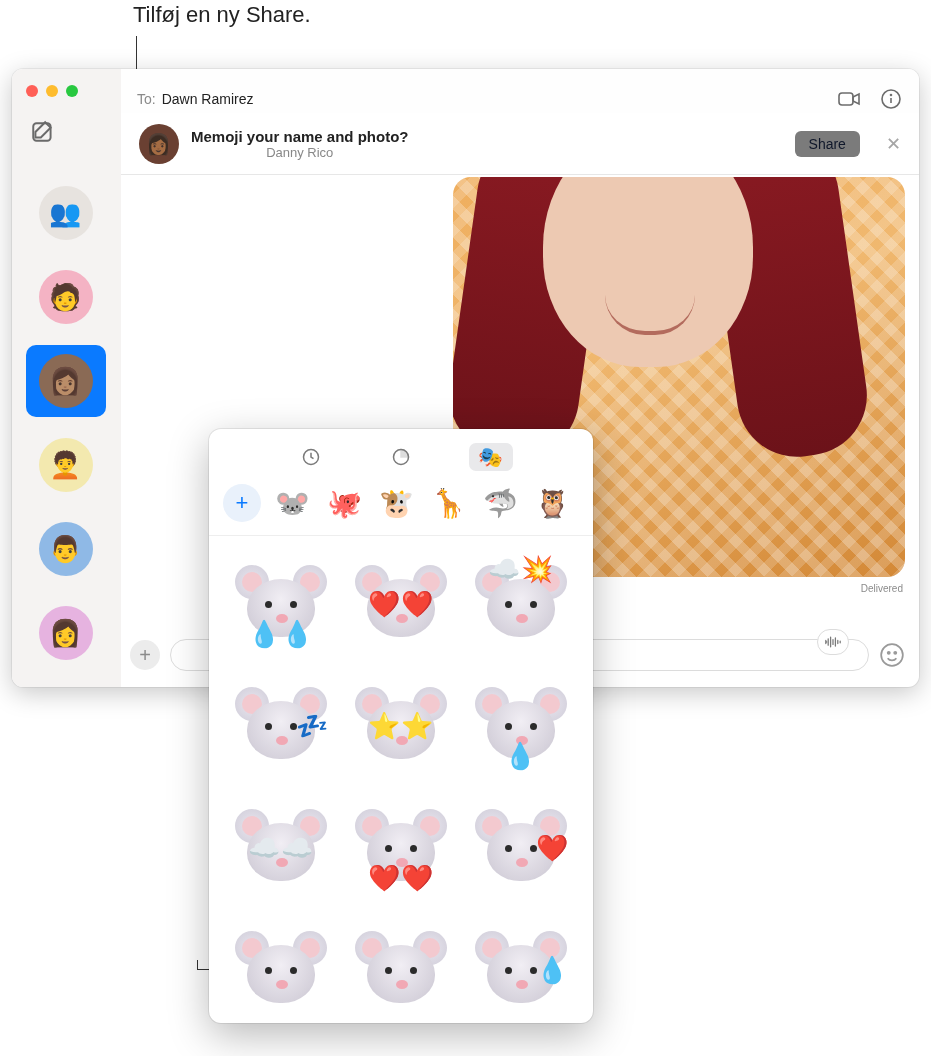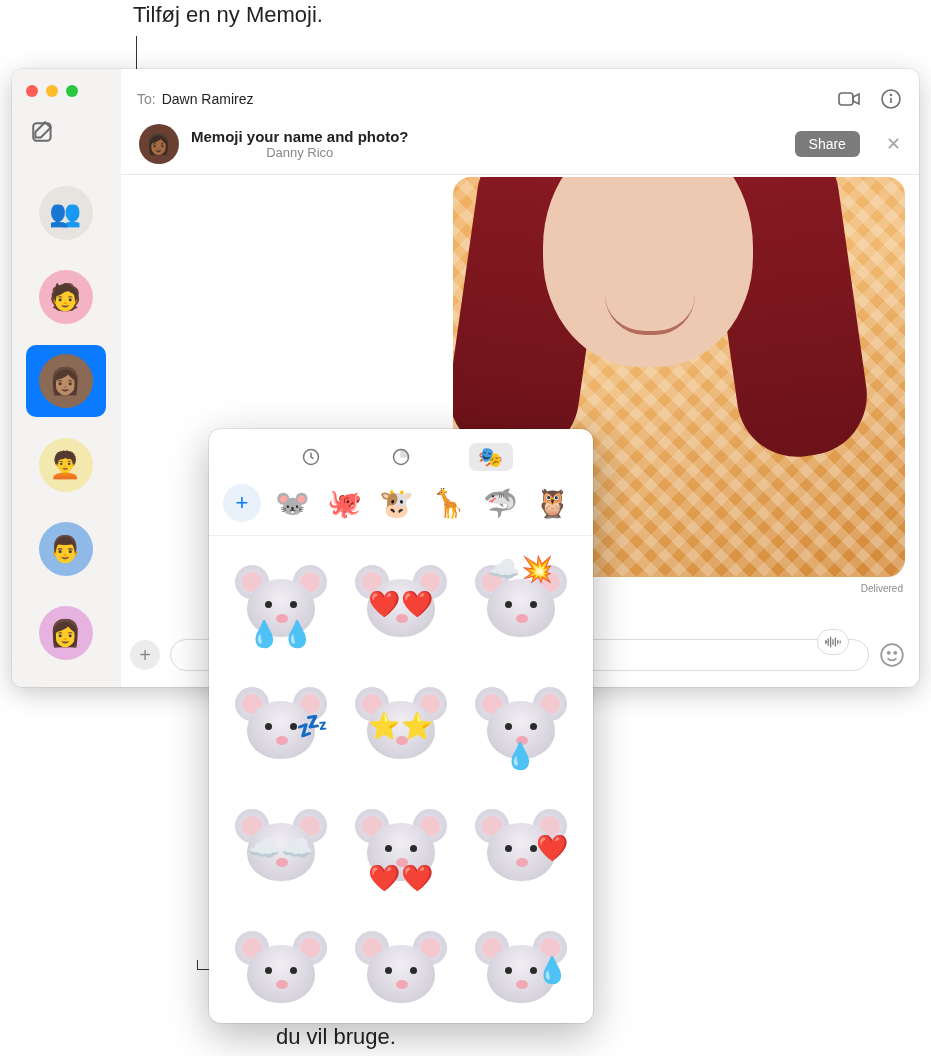--- a/index.html
+++ b/index.html
@@ -149,21 +149,21 @@
     gap: 12px;
   }
   .share-avatar {
     width: 40px; height: 40px; border-radius: 50%; background: #6a4032;
     display: flex; align-items: center; justify-content: center; font-size: 20px;
   }
   .share-text .t1 { font-size: 15px; font-weight: 600; color: #222; }
   .share-text .t2 { font-size: 13px; color: #888; text-align: center; }
   .share-btn {
     margin-left: auto;
-    background: #7b7b7b; color: #ffffff;
+    background: #7b7b7b; color: #0f172a;
     border: none; border-radius: 6px;
     padding: 5px 14px; font-size: 14px; font-weight: 500;
   }
   .share-close { color: #a6a6a6; font-size: 18px; margin-left: 14px; cursor: pointer; }
 
   .photo {
     position: absolute;
     right: 14px; top: 108px;
     width: 452px; height: 400px;
     border-radius: 18px;
@@ -300,27 +300,26 @@
     font-size: 26px; pointer-events: none;
   }
   .ov-bottom { align-items: flex-end; padding-bottom: 4px; }
   .ov-top { align-items: flex-start; }
   .ov-right { justify-content: flex-end; padding-right: 6px; }
 
 </style>
 </head>
 <body>
 
-<div class="callout-top">Tilføj en ny Memoji.</div>
+<div class="callout-top">Tilføj en ny Share.</div>
 <div class="callout-line-top"></div>
 <div class="callout-line-top-h"></div>
 
 <div class="callout-bottom">
   <div>Vælg en Memoji-sticker,</div>
-  <div>du vil bruge.</div>
 </div>
 <div class="callout-bracket"></div>
 <div class="callout-line-bottom-v"></div>
 
 <div class="window">
 
   <div class="sidebar">
     <div class="traffic">
       <span class="tl-red"></span>
       <span class="tl-yel"></span>

